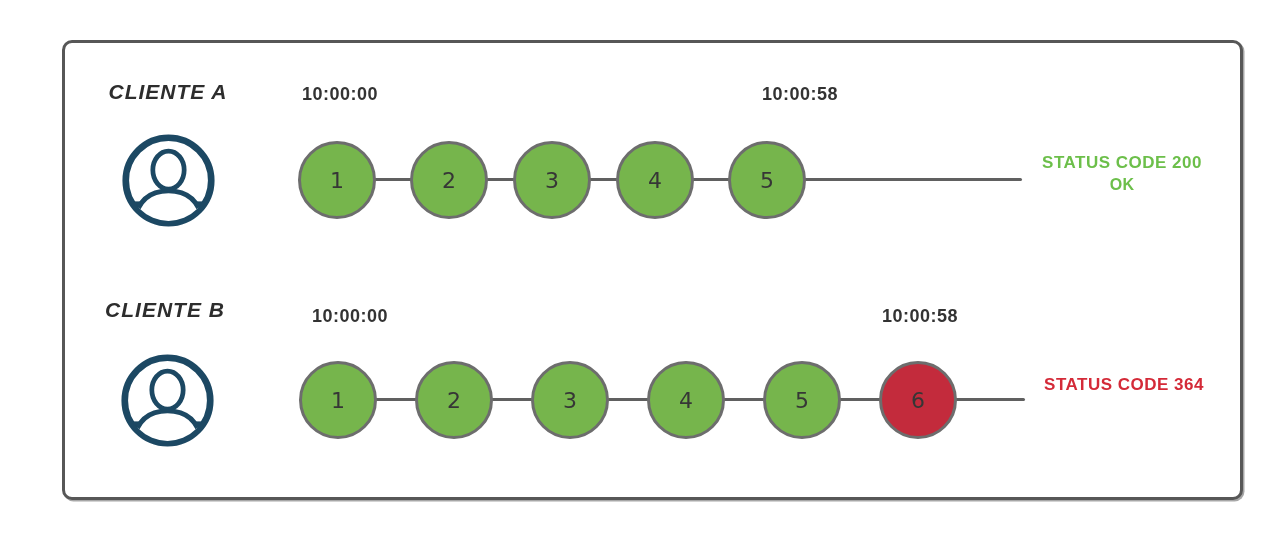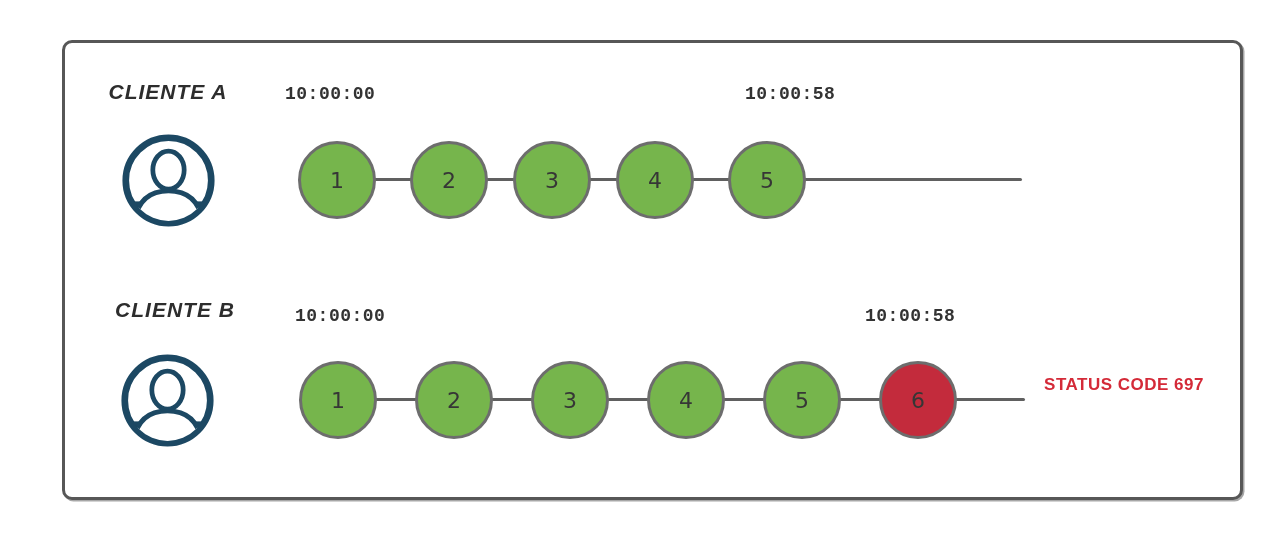--- a/index.html
+++ b/index.html
@@ -34,25 +34,25 @@
   }
   .avatar {
     position: absolute;
     width: 95px; height: 95px;
     color: #1c4863;
   }
   .avatar svg { width: 100%; height: 100%; display: block; }
   .timestamp {
     position: absolute;
     width: 110px;
+    text-align: center;
     font-size: 18px;
     font-weight: bold;
     color: #333333;
     letter-spacing: 0.5px;
-    font-family: Liberation Mono, monospace;
   }
   .track-line {
     position: absolute;
     height: 3px;
     background: #606060;
     border-radius: 2px;
   }
   .node {
     position: absolute;
     width: 78px; height: 78px;
@@ -123,22 +123,26 @@
   <div class="node" style="left: 513px; top: 141px; background-color: rgb(118, 181, 76);">
     <span>3</span>
   </div>
   <div class="node" style="left: 616px; top: 141px; background-color: rgb(118, 181, 76);">
     <span>4</span>
   </div>
   <div class="node" style="left: 728px; top: 141px; background-color: rgb(118, 181, 76);">
     <span>5</span>
   </div>
 
+  <div class="status-block" style="left: 1026px; top: 152px; width: 192px; color: rgb(108, 191, 74);">
+    <div class="status-title">STATUS CODE 200</div>
+    <div class="status-subtitle">OK</div>
+  </div>
 
-  <div class="client-label" style="left: 90px; top: 298px; color: rgb(45, 45, 45);">CLIENTE B</div>
+  <div class="client-label" style="left: 80px; top: 298px; color: rgb(45, 45, 45);">CLIENTE B</div>
 
   <div class="avatar" style="left: 120px; top: 353px; color: rgb(28, 72, 99);">
     <svg viewBox="0 0 100 100" aria-hidden="true">
       <defs>
           <clipPath id="avclipB">
             <circle cx="50" cy="50" r="42.5"></circle>
           </clipPath>
         </defs>
       <circle cx="50" cy="50" r="45" fill="none" stroke="currentColor" stroke-width="7"></circle>
       <g clip-path="url(#avclipB)">
@@ -168,16 +172,16 @@
     <span>4</span>
   </div>
   <div class="node" style="left: 763px; top: 361px; background-color: rgb(118, 181, 76);">
     <span>5</span>
   </div>
   <div class="node" style="left: 879px; top: 361px; background-color: rgb(195, 43, 60);">
     <span>6</span>
   </div>
 
   <div class="status-block" style="left: 1026px; top: 374px; width: 196px; color: rgb(212, 42, 56);">
-    <div class="status-title">STATUS CODE 697</div>
+    <div class="status-title">STATUS CODE 364</div>
   </div>
 
 </div>
 
 </body></html>

